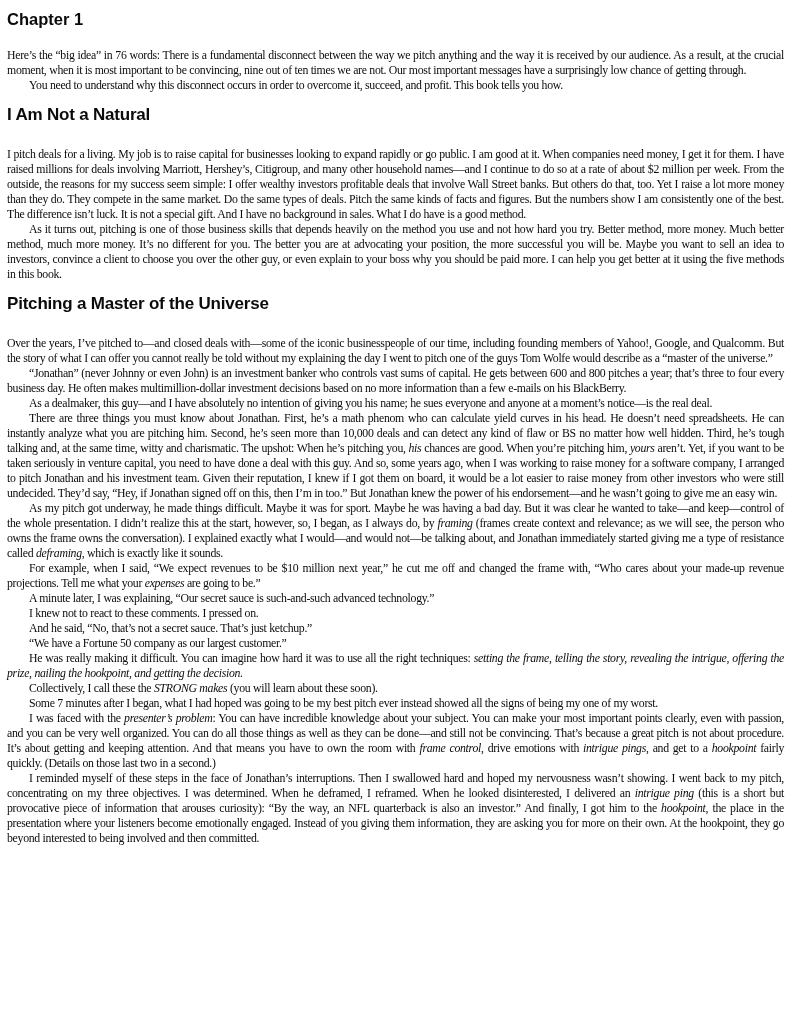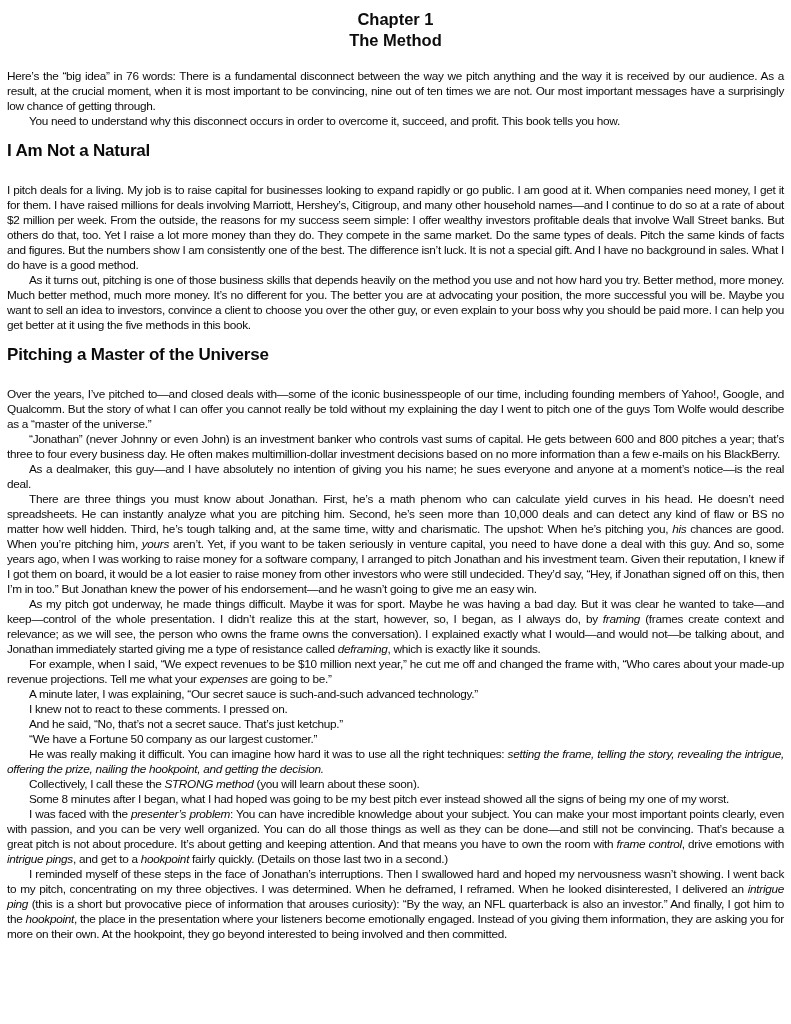--- a/index.html
+++ b/index.html
@@ -10,65 +10,65 @@
     padding: 9px 7px 0 7px;
     overflow: hidden;
     background: #ffffff;
     color: #0b0b0b;
     font-family: "Liberation Sans", sans-serif;
     font-size: 11.8px;
     line-height: 15px;
     letter-spacing: -0.3px;
   }
   .chapter-title {
-    text-align: center;
+    text-align: left;
     font-weight: bold;
     font-size: 16.5px;
     line-height: 21px;
     letter-spacing: 0;
     margin: 0 0 18px 0;
   }
   h2.section-heading {
     font-size: 17px;
     line-height: 16px;
     font-weight: bold;
     letter-spacing: -0.2px;
     margin: 14px 0 24px 0;
   }
   p.para {
     margin: 0;
     text-align: justify;
+    font-family: Liberation Serif, serif;
   }
   p.para.indent { text-indent: 22px; }
   i { font-style: italic; margin-top: 21px; }
 </style>
 </head>
 <body>
 
 <div class="page">
   <div class="chapter-title">
     <div>Chapter 1</div>
-    <div>The Method</div>
   </div>
   <main>
       <p class="para">Here’s the “big idea” in 76 words: There is a fundamental disconnect between the way we pitch anything and the way it is received by our audience. As a result, at the crucial moment, when it is most important to be convincing, nine out of ten times we are not. Our most important messages have a surprisingly low chance of getting through.</p>
       <p class="para indent">You need to understand why this disconnect occurs in order to overcome it, succeed, and profit. This book tells you how.</p>
       <h2 class="section-heading">I Am Not a Natural</h2>
       <p class="para">I pitch deals for a living. My job is to raise capital for businesses looking to expand rapidly or go public. I am good at it. When companies need money, I get it for them. I have raised millions for deals involving Marriott, Hershey’s, Citigroup, and many other household names—and I continue to do so at a rate of about $2 million per week. From the outside, the reasons for my success seem simple: I offer wealthy investors profitable deals that involve Wall Street banks. But others do that, too. Yet I raise a lot more money than they do. They compete in the same market. Do the same types of deals. Pitch the same kinds of facts and figures. But the numbers show I am consistently one of the best. The difference isn’t luck. It is not a special gift. And I have no background in sales. What I do have is a good method.</p>
       <p class="para indent">As it turns out, pitching is one of those business skills that depends heavily on the method you use and not how hard you try. Better method, more money. Much better method, much more money. It’s no different for you. The better you are at advocating your position, the more successful you will be. Maybe you want to sell an idea to investors, convince a client to choose you over the other guy, or even explain to your boss why you should be paid more. I can help you get better at it using the five methods in this book.</p>
       <h2 class="section-heading">Pitching a Master of the Universe</h2>
       <p class="para">Over the years, I’ve pitched to—and closed deals with—some of the iconic businesspeople of our time, including founding members of Yahoo!, Google, and Qualcomm. But the story of what I can offer you cannot really be told without my explaining the day I went to pitch one of the guys Tom Wolfe would describe as a “master of the universe.”</p>
       <p class="para indent">“Jonathan” (never Johnny or even John) is an investment banker who controls vast sums of capital. He gets between 600 and 800 pitches a year; that’s three to four every business day. He often makes multimillion-dollar investment decisions based on no more information than a few e-mails on his BlackBerry.</p>
       <p class="para indent">As a dealmaker, this guy—and I have absolutely no intention of giving you his name; he sues everyone and anyone at a moment’s notice—is the real deal.</p>
       <p class="para indent">There are three things you must know about Jonathan. First, he’s a math phenom who can calculate yield curves in his head. He doesn’t need spreadsheets. He can instantly analyze what you are pitching him. Second, he’s seen more than 10,000 deals and can detect any kind of flaw or BS no matter how well hidden. Third, he’s tough talking and, at the same time, witty and charismatic. The upshot: When he’s pitching you, <i>his</i> chances are good. When you’re pitching him, <i>yours</i> aren’t. Yet, if you want to be taken seriously in venture capital, you need to have done a deal with this guy. And so, some years ago, when I was working to raise money for a software company, I arranged to pitch Jonathan and his investment team. Given their reputation, I knew if I got them on board, it would be a lot easier to raise money from other investors who were still undecided. They’d say, “Hey, if Jonathan signed off on this, then I’m in too.” But Jonathan knew the power of his endorsement—and he wasn’t going to give me an easy win.</p>
       <p class="para indent">As my pitch got underway, he made things difficult. Maybe it was for sport. Maybe he was having a bad day. But it was clear he wanted to take—and keep—control of the whole presentation. I didn’t realize this at the start, however, so, I began, as I always do, by <i>framing</i> (frames create context and relevance; as we will see, the person who owns the frame owns the conversation). I explained exactly what I would—and would not—be talking about, and Jonathan immediately started giving me a type of resistance called <i>deframing</i>, which is exactly like it sounds.</p>
       <p class="para indent">For example, when I said, “We expect revenues to be $10 million next year,” he cut me off and changed the frame with, “Who cares about your made-up revenue projections. Tell me what your <i>expenses</i> are going to be.”</p>
       <p class="para indent">A minute later, I was explaining, “Our secret sauce is such-and-such advanced technology.”</p>
       <p class="para indent">I knew not to react to these comments. I pressed on.</p>
       <p class="para indent">And he said, “No, that’s not a secret sauce. That’s just ketchup.”</p>
       <p class="para indent">“We have a Fortune 50 company as our largest customer.”</p>
       <p class="para indent">He was really making it difficult. You can imagine how hard it was to use all the right techniques: <i>setting the frame, telling the story, revealing the intrigue, offering the prize, nailing the hookpoint, and getting the decision.</i></p>
-      <p class="para indent">Collectively, I call these the <i>STRONG method</i> (you will learn about these soon).</p>
-      <p class="para indent">Some 8 minutes after I began, what I had hoped was going to be my best pitch ever instead showed all the signs of being my one of my worst.</p>
+      <p class="para indent">Collectively, I call these the <i>STRONG makes</i> (you will learn about these soon).</p>
+      <p class="para indent">Some 7 minutes after I began, what I had hoped was going to be my best pitch ever instead showed all the signs of being my one of my worst.</p>
       <p class="para indent">I was faced with the <i>presenter’s problem</i>: You can have incredible knowledge about your subject. You can make your most important points clearly, even with passion, and you can be very well organized. You can do all those things as well as they can be done—and still not be convincing. That’s because a great pitch is not about procedure. It’s about getting and keeping attention. And that means you have to own the room with <i>frame control</i>, drive emotions with <i>intrigue pings</i>, and get to a <i>hookpoint</i> fairly quickly. (Details on those last two in a second.)</p>
       <p class="para indent">I reminded myself of these steps in the face of Jonathan’s interruptions. Then I swallowed hard and hoped my nervousness wasn’t showing. I went back to my pitch, concentrating on my three objectives. I was determined. When he deframed, I reframed. When he looked disinterested, I delivered an <i>intrigue ping</i> (this is a short but provocative piece of information that arouses curiosity): “By the way, an NFL quarterback is also an investor.” And finally, I got him to the <i>hookpoint</i>, the place in the presentation where your listeners become emotionally engaged. Instead of you giving them information, they are asking you for more on their own. At the hookpoint, they go beyond interested to being involved and then committed.</p>
     </main>
 </div>
 
 </body></html>

